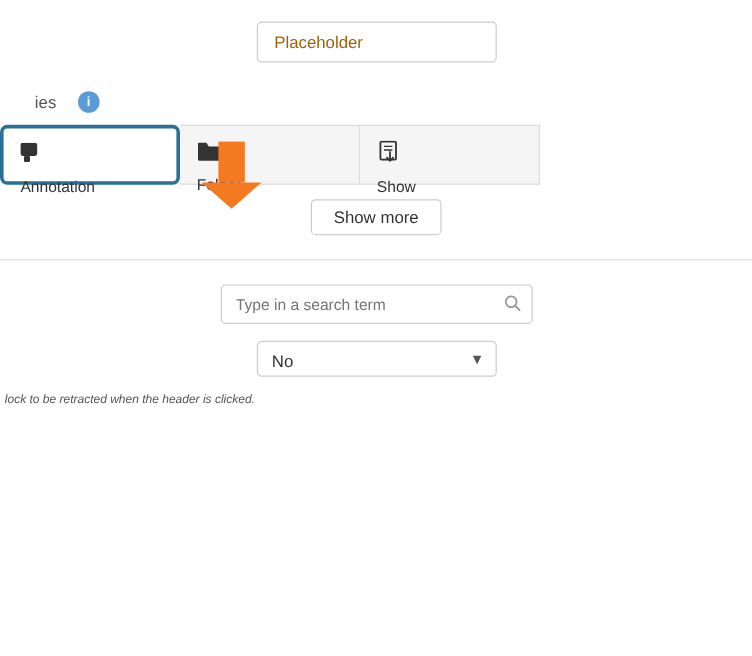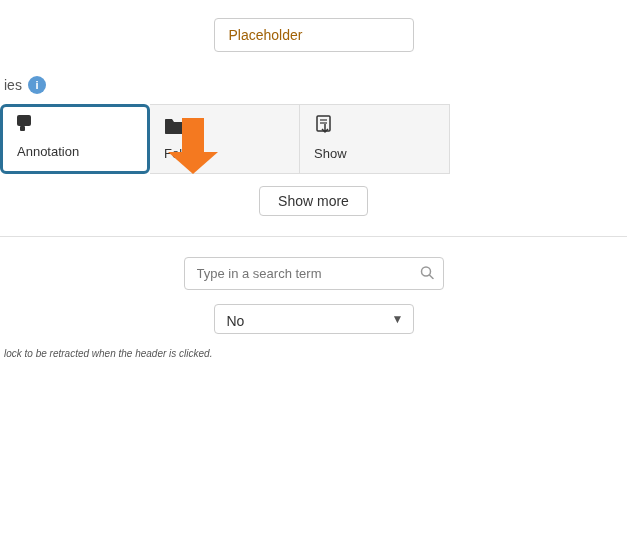--- a/index.html
+++ b/index.html
@@ -41,21 +41,22 @@
     
     .type-section {
       padding: 10px 0 0 0;
       position: relative;
     }
 
     .type-section-header {
       display: flex;
       align-items: center;
       padding: 0 0 10px 4px;
-      gap: 6px;
+      gap: 18px;
+      margin-left: 25px;
     }
 
     .type-label {
       font-size: 14px;
       color: #555;
       font-weight: 500;
     }
 
     .info-icon {
       width: 18px;
@@ -100,27 +101,27 @@
     
     .type-cards {
       display: flex;
       gap: 0;
       padding: 0 0 0 0;
       flex-wrap: wrap;
     }
 
     .type-card {
       width: 150px;
-      height: 70px;
+      height: 50px;
       border: 1px solid #ddd;
       background: #f5f5f5;
       display: flex;
       flex-direction: column;
       align-items: flex-start;
-      justify-content: flex-end;
+      justify-content: flex-start;
       padding: 12px 14px;
       cursor: pointer;
       position: relative;
       gap: 6px;
     }
 
     .type-card:not(:first-child) {
       border-left: none;
     }
 

